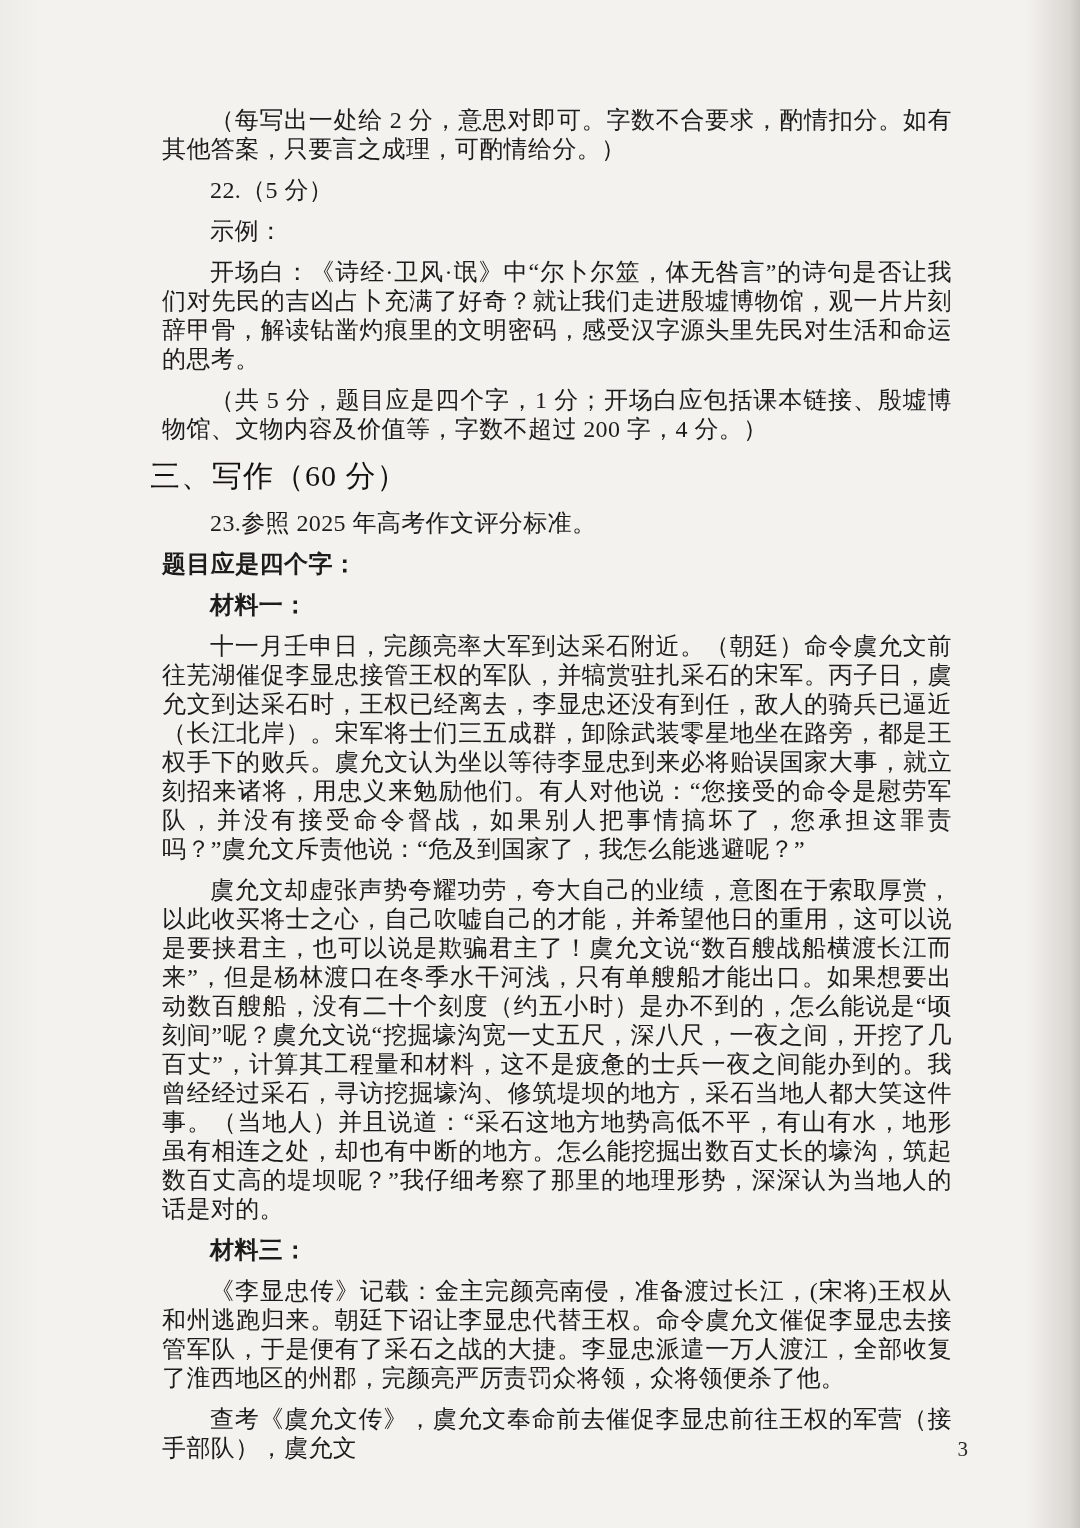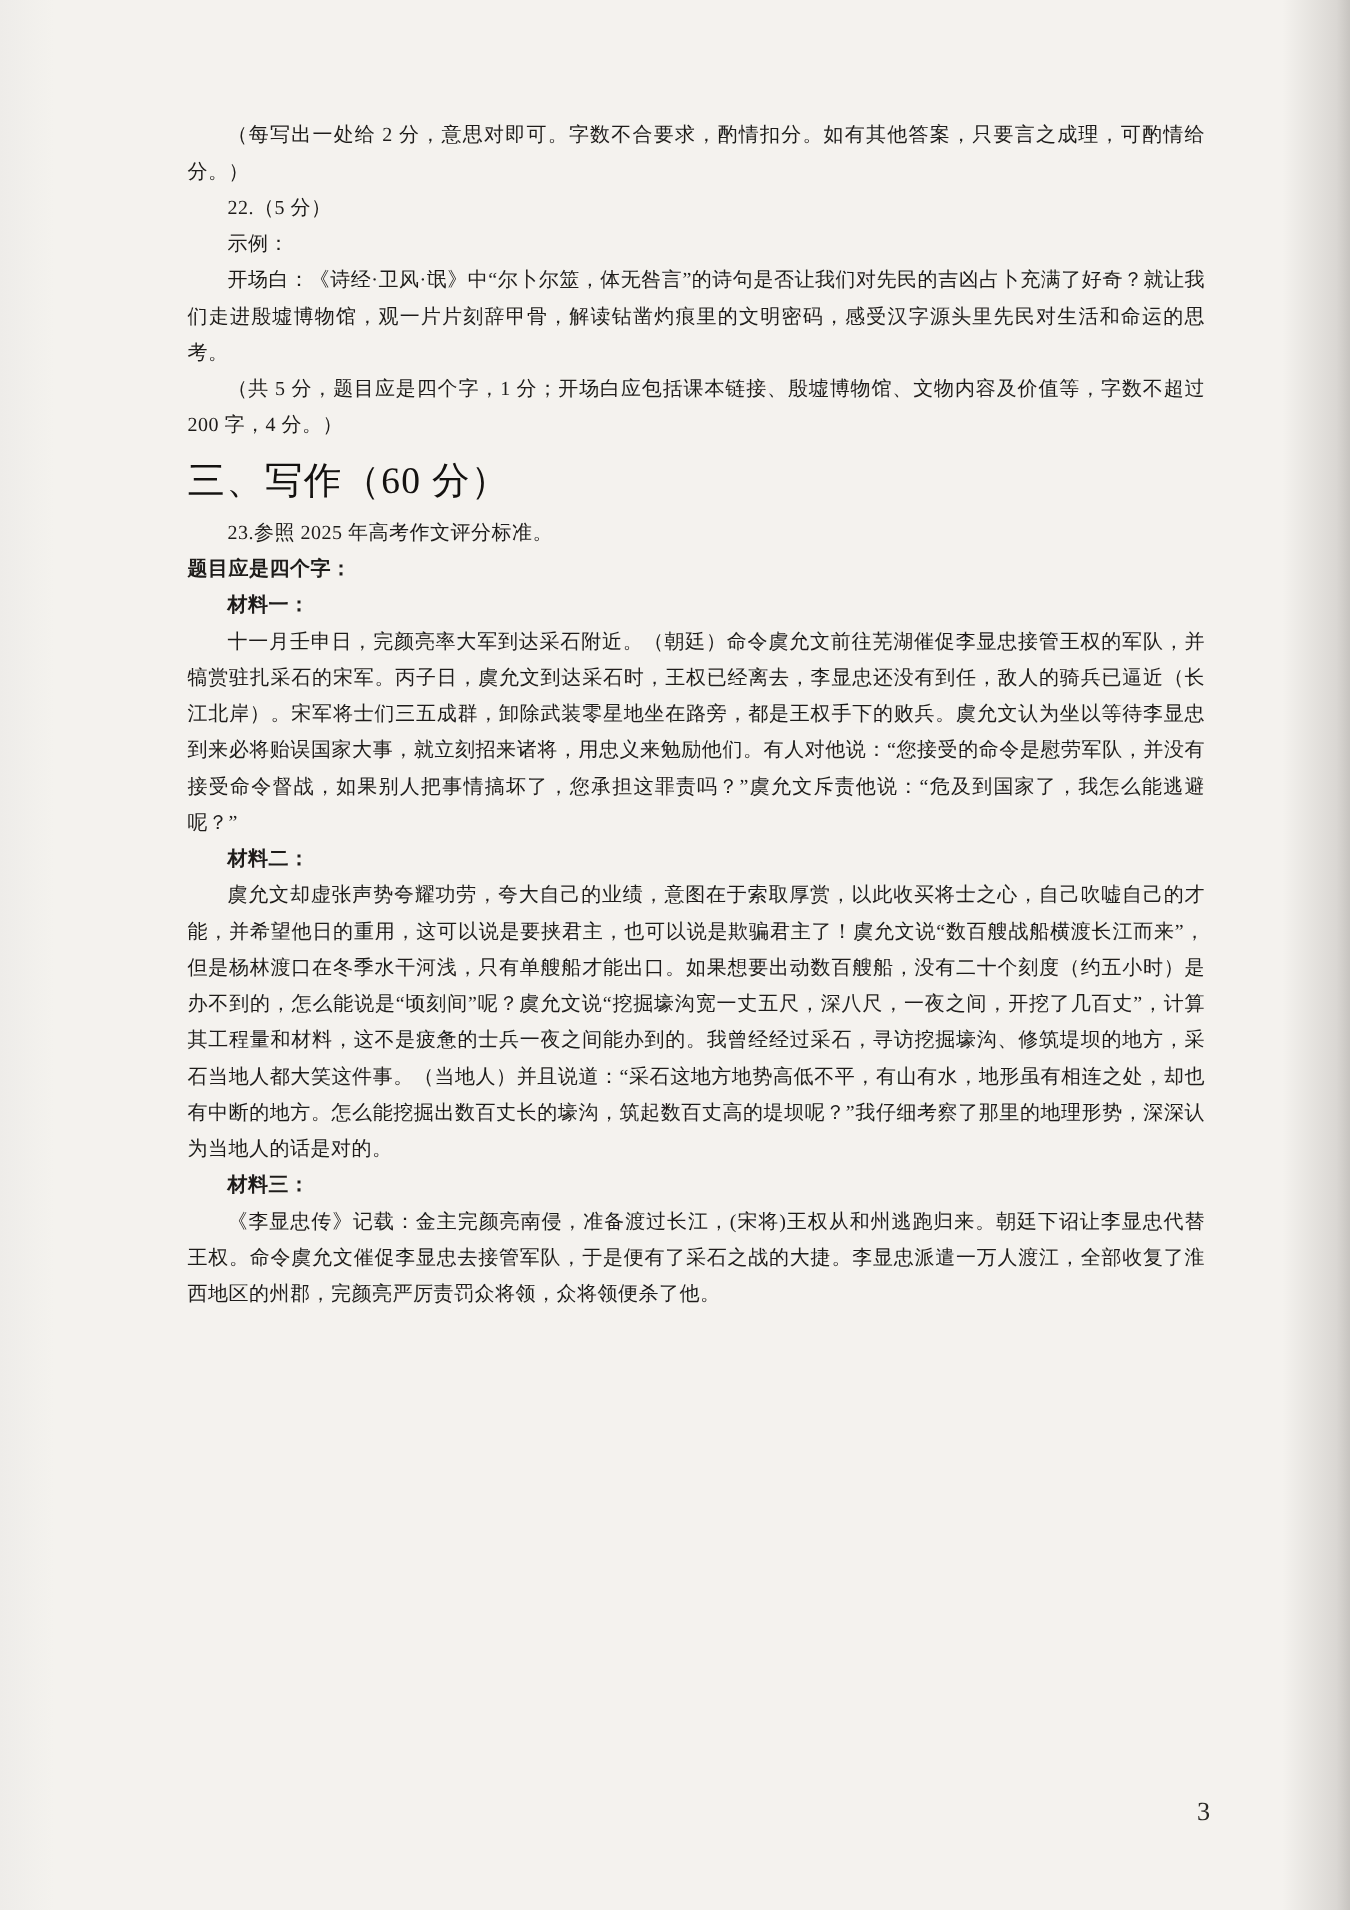--- a/index.html
+++ b/index.html
@@ -16,22 +16,22 @@
     position: relative;
     width: 1080px;
     height: 1528px;
     box-sizing: border-box;
     padding: 94px 116px 0 150px;
     background: linear-gradient(90deg, #eeece9 0%, #f4f2ee 4%, #f4f2ee 95%, #dad7d3 99%, #c7c4c0 100%);
     color: #1e1c1a;
     overflow: hidden;
   }
   .para {
-    margin: 0;
-    font-size: 16px;
+    margin: 12px;
+    font-size: 24px;
     line-height: 29px;
     text-align: justify;
     letter-spacing: 0.4px;
   }
   .indent { text-indent: 2em; }
   .bold { font-weight: bold; }
   .section-heading {
     margin: 9px 0 7px 0;
     font-size: 30px;
     font-weight: normal;
@@ -57,20 +57,20 @@
   <p class="para indent">（共 5 分，题目应是四个字，1 分；开场白应包括课本链接、殷墟博物馆、文物内容及价值等，字数不超过 200 字，4 分。）</p>
 
   <h2 class="section-heading">三、写作（60 分）</h2>
   <p class="para indent">23.参照 2025 年高考作文评分标准。</p>
 
   <p class="para bold">题目应是四个字：</p>
 
   <p class="para indent bold">材料一：</p>
   <p class="para indent">十一月壬申日，完颜亮率大军到达采石附近。（朝廷）命令虞允文前往芜湖催促李显忠接管王权的军队，并犒赏驻扎采石的宋军。丙子日，虞允文到达采石时，王权已经离去，李显忠还没有到任，敌人的骑兵已逼近（长江北岸）。宋军将士们三五成群，卸除武装零星地坐在路旁，都是王权手下的败兵。虞允文认为坐以等待李显忠到来必将贻误国家大事，就立刻招来诸将，用忠义来勉励他们。有人对他说：“您接受的命令是慰劳军队，并没有接受命令督战，如果别人把事情搞坏了，您承担这罪责吗？”虞允文斥责他说：“危及到国家了，我怎么能逃避呢？”</p>
 
-  <p class="para indent bold">材料二：</p>
   <p class="para indent">虞允文却虚张声势夸耀功劳，夸大自己的业绩，意图在于索取厚赏，以此收买将士之心，自己吹嘘自己的才能，并希望他日的重用，这可以说是要挟君主，也可以说是欺骗君主了！虞允文说“数百艘战船横渡长江而来”，但是杨林渡口在冬季水干河浅，只有单艘船才能出口。如果想要出动数百艘船，没有二十个刻度（约五小时）是办不到的，怎么能说是“顷刻间”呢？虞允文说“挖掘壕沟宽一丈五尺，深八尺，一夜之间，开挖了几百丈”，计算其工程量和材料，这不是疲惫的士兵一夜之间能办到的。我曾经经过采石，寻访挖掘壕沟、修筑堤坝的地方，采石当地人都大笑这件事。（当地人）并且说道：“采石这地方地势高低不平，有山有水，地形虽有相连之处，却也有中断的地方。怎么能挖掘出数百丈长的壕沟，筑起数百丈高的堤坝呢？”我仔细考察了那里的地理形势，深深认为当地人的话是对的。</p>
 
   <p class="para indent bold">材料三：</p>
   <p class="para indent">《李显忠传》记载：金主完颜亮南侵，准备渡过长江，(宋将)王权从和州逃跑归来。朝廷下诏让李显忠代替王权。命令虞允文催促李显忠去接管军队，于是便有了采石之战的大捷。李显忠派遣一万人渡江，全部收复了淮西地区的州郡，完颜亮严厉责罚众将领，众将领便杀了他。</p>
+  <p class="para indent">查考《虞允文传》，虞允文奉命前去催促李显忠前往王权的军营（接手部队），虞允文</p>
 
   <div class="page-number">3</div>
 </div>
 
 </body></html>

